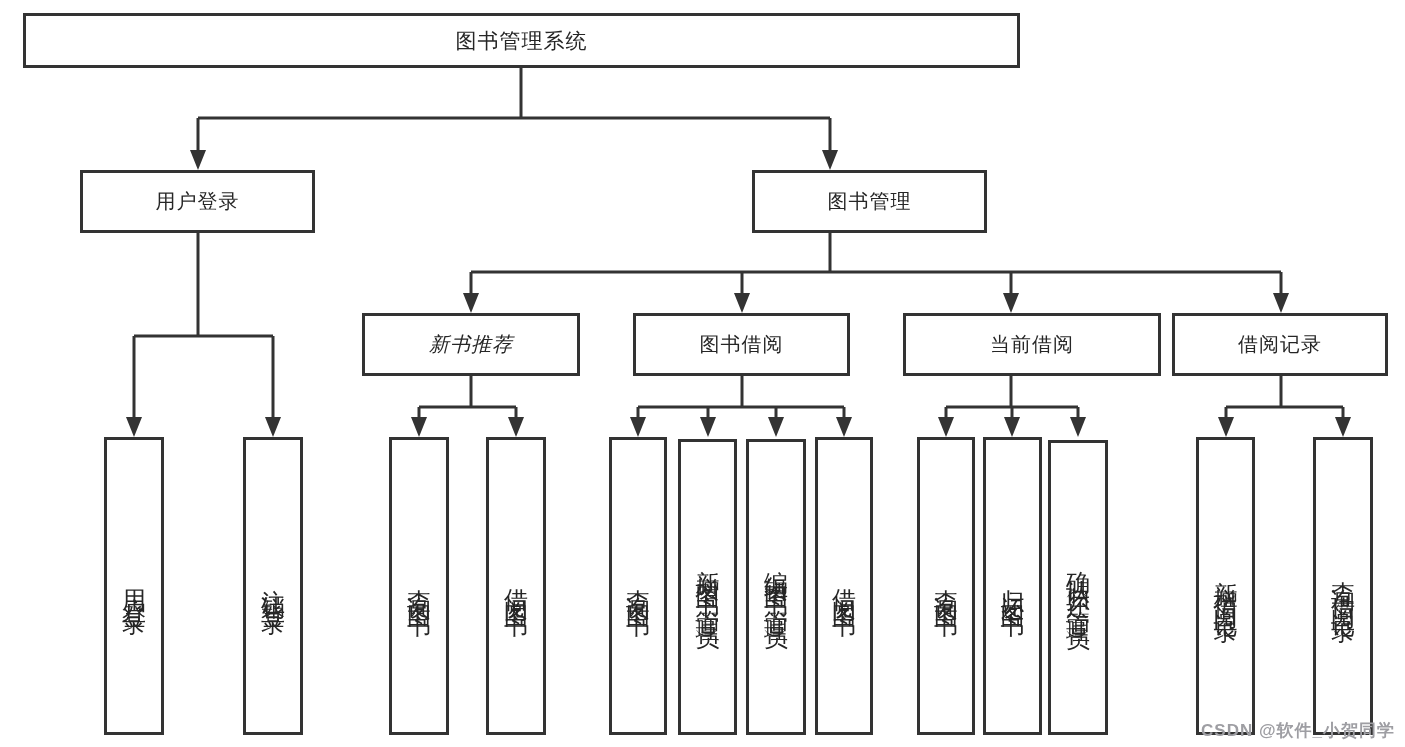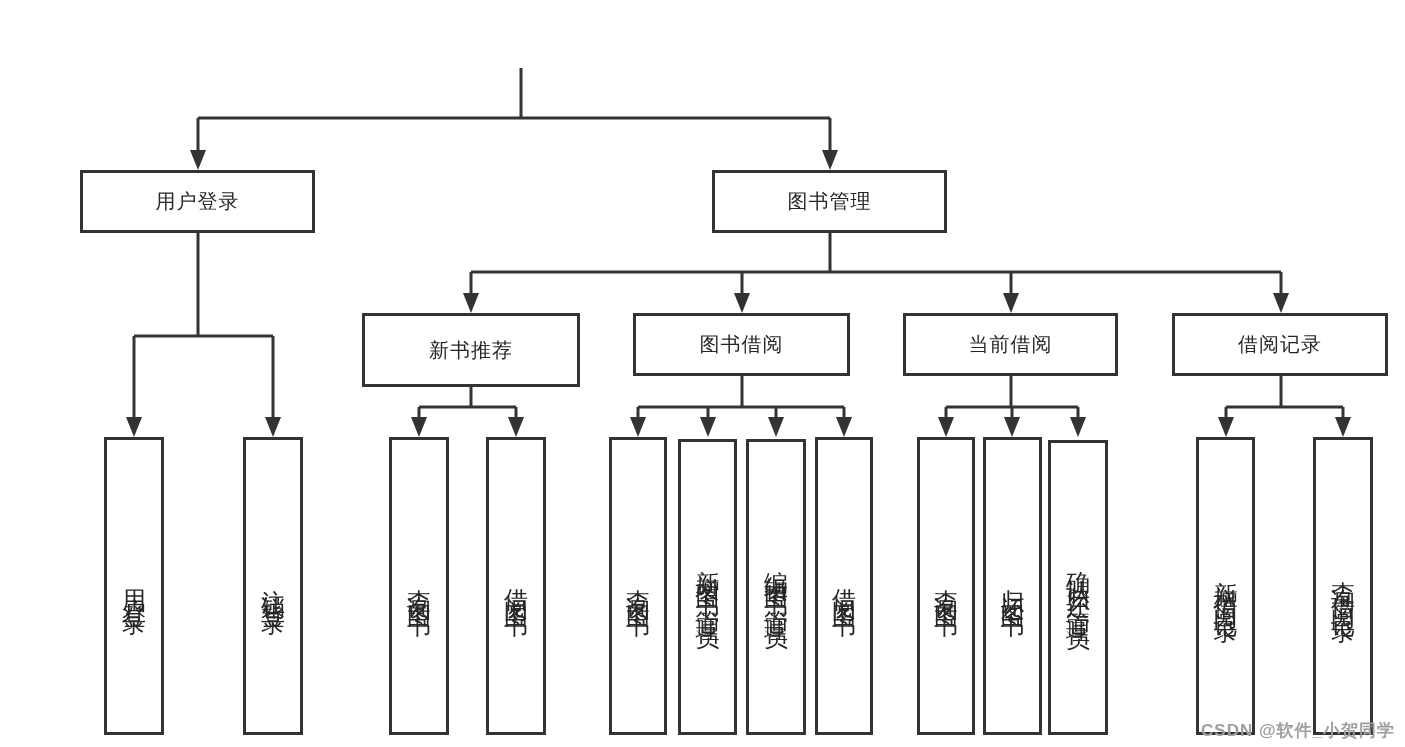--- a/index.html
+++ b/index.html
@@ -114,35 +114,38 @@
       <polygon points="1070,417 1086,417 1078,437"></polygon>
 
     <path d="M1281 376 L1281 407"></path>
     <path d="M1226 407 L1343 407"></path>
     <path d="M1226 407 L1226 419"></path>
       <polygon points="1218,417 1234,417 1226,437"></polygon>
     <path d="M1343 407 L1343 419"></path>
       <polygon points="1335,417 1351,417 1343,437"></polygon>
   </svg>
 
+  <div class="box hbox root-box" style="left:23px; top:13px; width:997px; height:55px;">
+    <span>图书管理系统</span>
+  </div>
 
   <div class="box hbox" style="left:80px; top:170px; width:235px; height:63px;">
     <span>用户登录</span>
   </div>
-  <div class="box hbox" style="left:712px; top:170px; width:235px; height:63px;">
+  <div class="box hbox" style="left:752px; top:170px; width:235px; height:63px;">
     <span>图书管理</span>
   </div>
 
-  <div class="box hbox" style="left:362px; top:313px; width:218px; height:74px;">
+  <div class="box hbox" style="left:362px; top:313px; width:218px; height:63px;font-style:italic;">
     <span>新书推荐</span>
   </div>
   <div class="box hbox" style="left:633px; top:313px; width:217px; height:63px;text-align:center;">
     <span>图书借阅</span>
   </div>
-  <div class="box hbox" style="left:903px; top:313px; width:215px; height:63px;">
+  <div class="box hbox" style="left:903px; top:313px; width:258px; height:63px;">
     <span>当前借阅</span>
   </div>
   <div class="box hbox" style="left:1172px; top:313px; width:216px; height:63px;">
     <span>借阅记录</span>
   </div>
 
   <div class="box leaf" style="left:104px; top:437px; width:60px; height:298px;">
     <span class="vtext">用户登录</span>
   </div>
   <div class="box leaf" style="left:243px; top:437px; width:60px; height:298px;">

